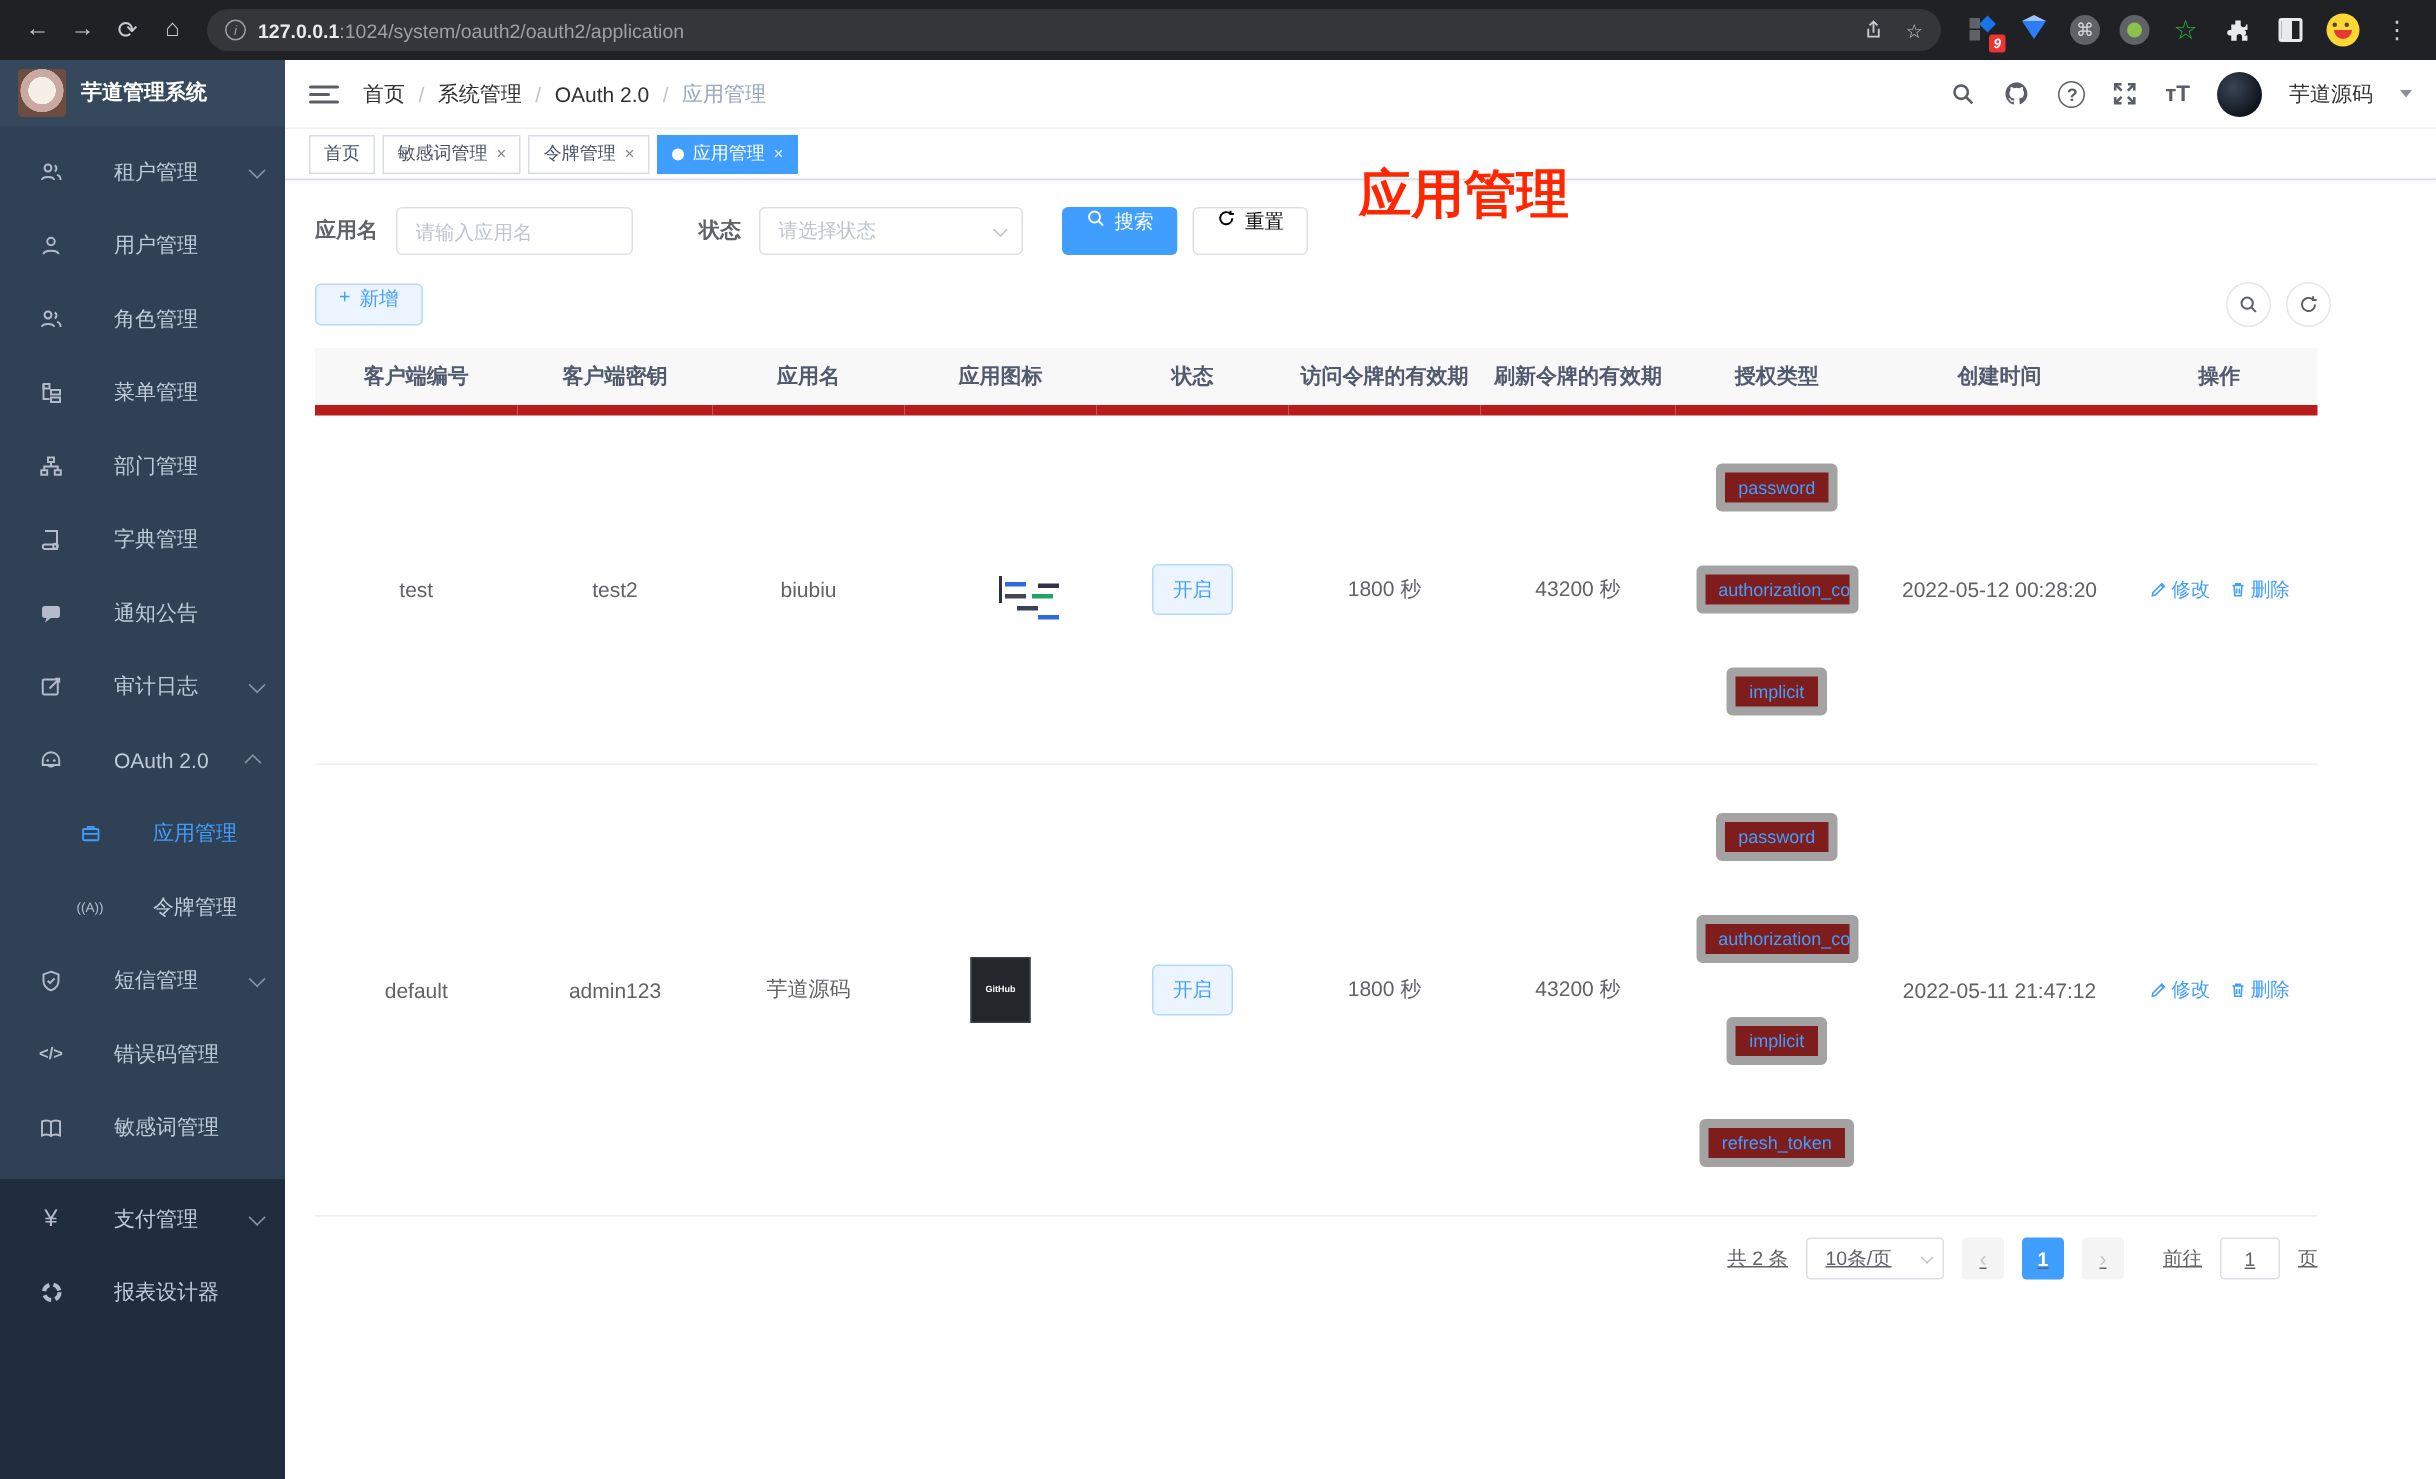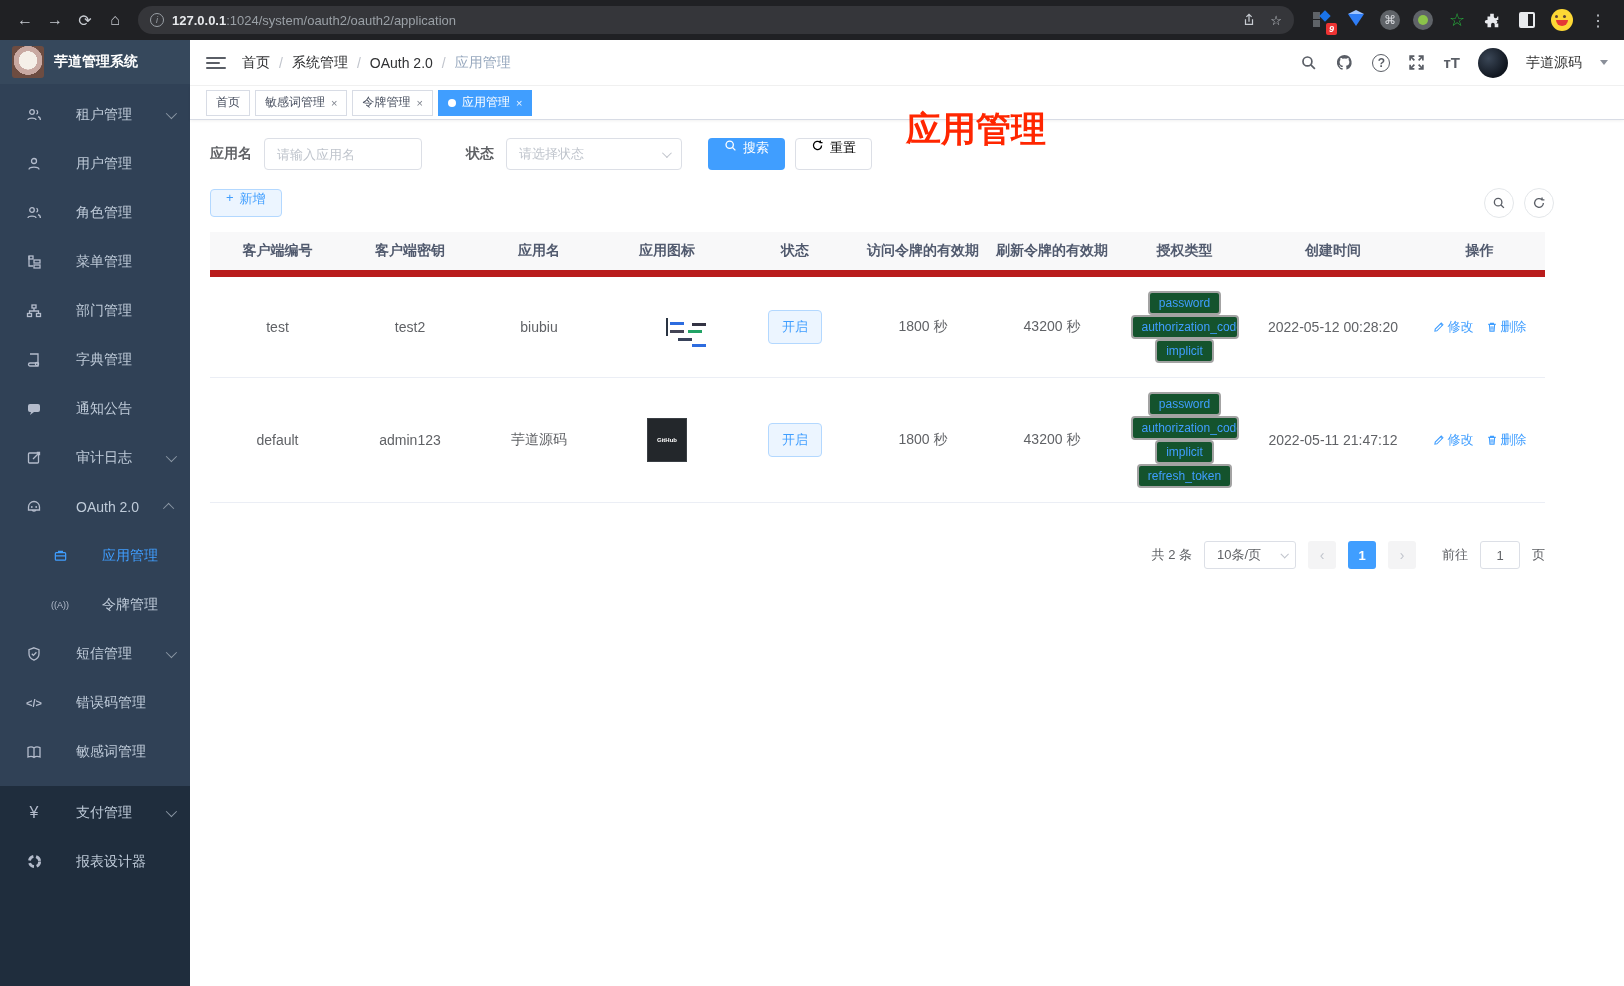--- a/index.html
+++ b/index.html
@@ -108,36 +108,36 @@
   .tool-circs { margin-left:auto; display:flex; gap:10px; }
   .circ-btn { width:30px; height:30px; border-radius:50%; border:1px solid #e4e7ea; background:#fff; display:flex;
     align-items:center; justify-content:center; cursor:pointer; }
   .circ-btn svg { stroke:#5a5e66; fill:none; stroke-width:1.5; }
 
   
   table { border-collapse:collapse; table-layout:fixed; width:1335px; font-size:14px; }
   thead th { background:#f8f8f9; color:#515a6e; font-weight:700; padding:10px 4px; text-align:center;
     border-bottom:7px solid #b91c1c; }
   tbody td { color:#606266; text-align:center; padding:14px 4px; border-bottom:1px solid #ebeef5; vertical-align:middle; }
-  .tag { display:inline-block; background:#14532d; border:2px solid #a3a3a3; color:#409eff; font-size:12px;
-    border-radius:4px; padding:3px 9px; margin:0 auto; white-space:nowrap; max-width:108px; overflow:hidden; }
+  .tag { display:inline-block; background:#7f1d1d; border:6px solid #a3a3a3; color:#409eff; font-size:12px;
+    border-radius:4px; padding:3px 9px; margin:18px auto; white-space:nowrap; max-width:108px; overflow:hidden; }
   .tags-stack { display:flex; flex-direction:column; align-items:center; }
   .status-tag { display:inline-block; background:#ecf5ff; border:1px solid #b3d8ff; color:#409eff; font-size:13px;
     border-radius:4px; padding:7px 13px; }
   .thumb1 { width:45px; height:40px; margin:0 auto; background:#101722; border:1px solid #2a3442; position:relative; overflow:hidden; }
   .thumb1:before { content:""; position:absolute; left:3px; top:3px; width:14px; height:3px; background:#2d6cdf; box-shadow:22px 1px 0 #334, 0 8px 0 #445, 18px 8px 0 #21a366, 8px 16px 0 #38425a, 22px 22px 0 #2d6cdf; }
   .thumb2 { width:40px; height:44px; margin:0 auto; background:#23272b; border:1px solid #3a3f44; color:#fff;
     font-size:6px; display:flex; align-items:center; justify-content:center; font-weight:700; }
   .op-link { color:#409eff; font-size:13px; cursor:pointer; display:inline-flex; align-items:center; gap:3px; }
   .op-link + .op-link { margin-left:12px; }
   .op-link svg { stroke:#409eff; fill:none; stroke-width:1.4; }
 
   
-  .pager { width:1335px; display:flex; align-items:center; justify-content:flex-end; gap:12px; margin-top:38px;
-    font-size:13px; color:#606266; }
+  .pager { width:1335px; display:flex; align-items:center; justify-content:flex-end; gap:12px; margin-top:14px;
+    font-size:13px; color:#606266;text-decoration:underline; }
   .pg-sel { width:92px; height:28px; border:1px solid #dcdfe6; border-radius:3px; display:flex; align-items:center;
     padding:0 8px 0 12px; color:#606266; }
   .pg-sel .chevg { margin-left:auto; width:6px; height:6px; border-right:1.3px solid #c0c4cc; border-bottom:1.3px solid #c0c4cc; transform:rotate(45deg) translateY(-1px); }
   .pg-btn { width:28px; height:28px; border-radius:3px; background:#f4f4f5; color:#c0c4cc; display:flex;
     align-items:center; justify-content:center; font-size:14px; cursor:pointer; }
   .pg-num { width:28px; height:28px; border-radius:3px; background:#409eff; color:#fff; display:flex;
     align-items:center; justify-content:center; font-weight:700; cursor:pointer; }
   .goto-input { width:40px; height:28px; border:1px solid #dcdfe6; border-radius:3px; text-align:center; font-size:13px; color:#606266; }
 
   .annotation { position:absolute; left:716px; top:66px; font-size:35px; font-weight:700; color:#ff2600; z-index:50; }

